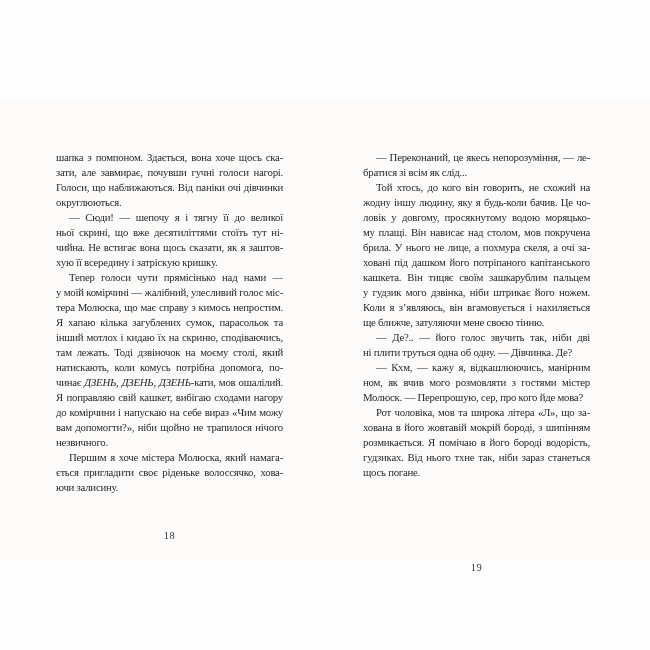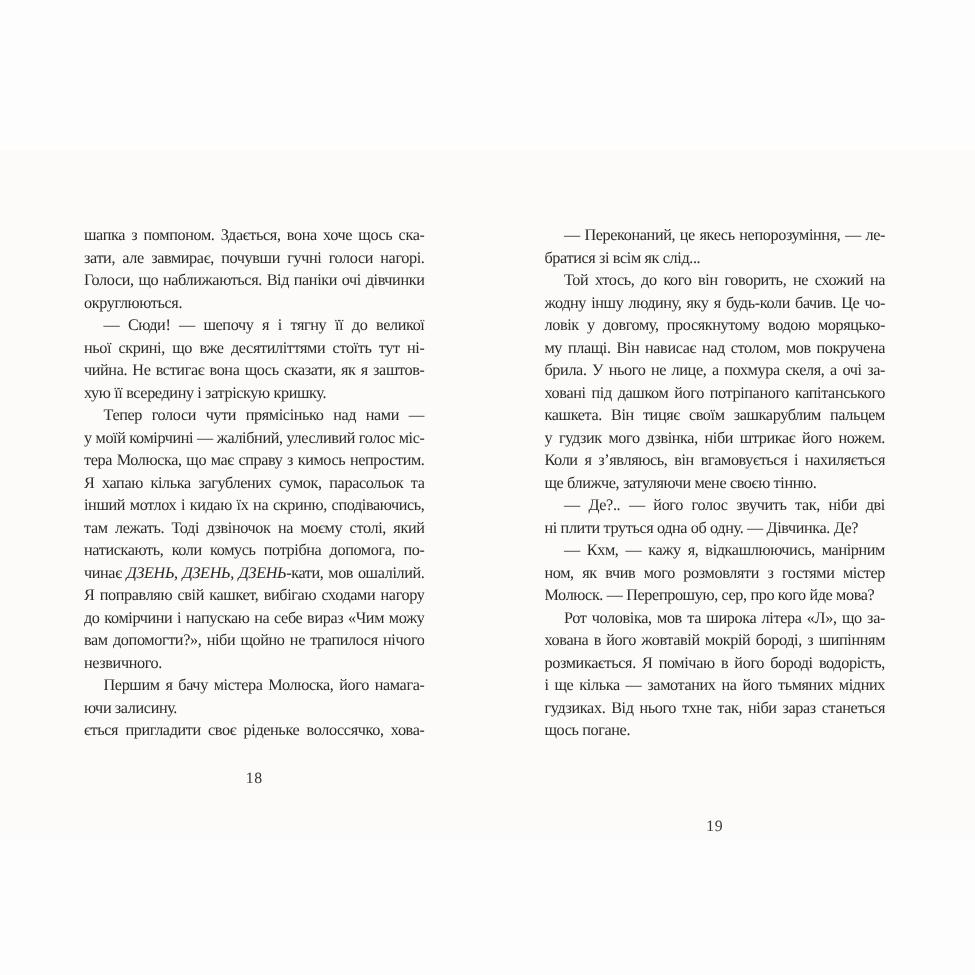--- a/index.html
+++ b/index.html
@@ -21,21 +21,21 @@
   .col-left  { left:56px; }
   .col-right { left:363px; }
   .line {
     height:15px; overflow:hidden;
     text-align:justify; text-align-last:justify;
   }
   .line.end { text-align:left; text-align-last:left; }
   .line.indent { text-indent:13px; }
   .italic { font-style:italic; }
   .pagenum {
-    position:absolute; top:514px; width:227px;
+    position:absolute; top:530px; width:227px;
     text-align:center; font-size:10.5px; color:#3a3a3a;
     letter-spacing:0.5px;
   }
   .pagenum-left  { left:56px; }
   .pagenum-right { left:363px;margin-top:32px; }
 </style>
 </head>
 <body>
 
 <div>
@@ -55,23 +55,23 @@
       <div class="line"><span>тера Молюска, що має справу з кимось непростим.</span></div>
       <div class="line"><span>Я хапаю кілька загублених сумок, парасольок та</span></div>
       <div class="line"><span>інший мотлох і кидаю їх на скриню, сподіваючись,</span></div>
       <div class="line"><span>там лежать. Тоді дзвіночок на моєму столі, який</span></div>
       <div class="line"><span>натискають, коли комусь потрібна допомога, по-</span></div>
       <div class="line"><span>чинає </span><span class="italic">ДЗЕНЬ, ДЗЕНЬ, ДЗЕНЬ</span><span>-кати, мов ошалілий.</span></div>
       <div class="line"><span>Я поправляю свій кашкет, вибігаю сходами нагору</span></div>
       <div class="line"><span>до комірчини і напускаю на себе вираз «Чим можу</span></div>
       <div class="line"><span>вам допомогти?», ніби щойно не трапилося нічого</span></div>
       <div class="line end"><span>незвичного.</span></div>
-      <div class="line indent"><span>Першим я бачу містера Молюска, його намага-</span></div>
+      <div class="line indent"><span>Першим я хоче містера Молюска, який намага-</span></div>
+      <div class="line"><span>ється пригладити своє ріденьке волоссячко, хова-</span></div>
       <div class="line end"><span>ючи залисину.</span></div>
-      <div class="line"><span>ється пригладити своє ріденьке волоссячко, хова-</span></div>
     </div>
 
   <div class="column col-right">
       <div class="line indent"><span>— Переконаний, це якесь непорозуміння, — ле-</span></div>
       <div class="line end"><span>братися зі всім як слід...</span></div>
       <div class="line indent"><span>Той хтось, до кого він говорить, не схожий на</span></div>
       <div class="line"><span>жодну іншу людину, яку я будь-коли бачив. Це чо-</span></div>
       <div class="line"><span>ловік у довгому, просякнутому водою моряцько-</span></div>
       <div class="line"><span>му плащі. Він нависає над столом, мов покручена</span></div>
       <div class="line"><span>брила. У нього не лице, а похмура скеля, а очі за-</span></div>
@@ -81,21 +81,20 @@
       <div class="line"><span>Коли я з’являюсь, він вгамовується і нахиляється</span></div>
       <div class="line end"><span>ще ближче, затуляючи мене своєю тінню.</span></div>
       <div class="line indent"><span>— Де?.. — його голос звучить так, ніби дві граніт-</span></div>
       <div class="line end"><span>ні плити труться одна об одну. — Дівчинка. Де?</span></div>
       <div class="line indent"><span>— Кхм, — кажу я, відкашлюючись, манірним то-</span></div>
       <div class="line"><span>ном, як вчив мого розмовляти з гостями містер</span></div>
       <div class="line end"><span>Молюск. — Перепрошую, сер, про кого йде мова?</span></div>
       <div class="line indent"><span>Рот чоловіка, мов та широка літера «Л», що за-</span></div>
       <div class="line"><span>хована в його жовтавій мокрій бороді, з шипінням</span></div>
       <div class="line"><span>розмикається. Я помічаю в його бороді водорість,</span></div>
-      <div class="line"><span>і ще кілька — замотаних на його тьмяних мідних</span></div>
       <div class="line"><span>гудзиках. Від нього тхне так, ніби зараз станеться</span></div>
       <div class="line end"><span>щось погане.</span></div>
     </div>
 
   <div class="pagenum pagenum-left">18</div>
 
   <div class="pagenum pagenum-right">19</div>
 </div>
 
 </body></html>

